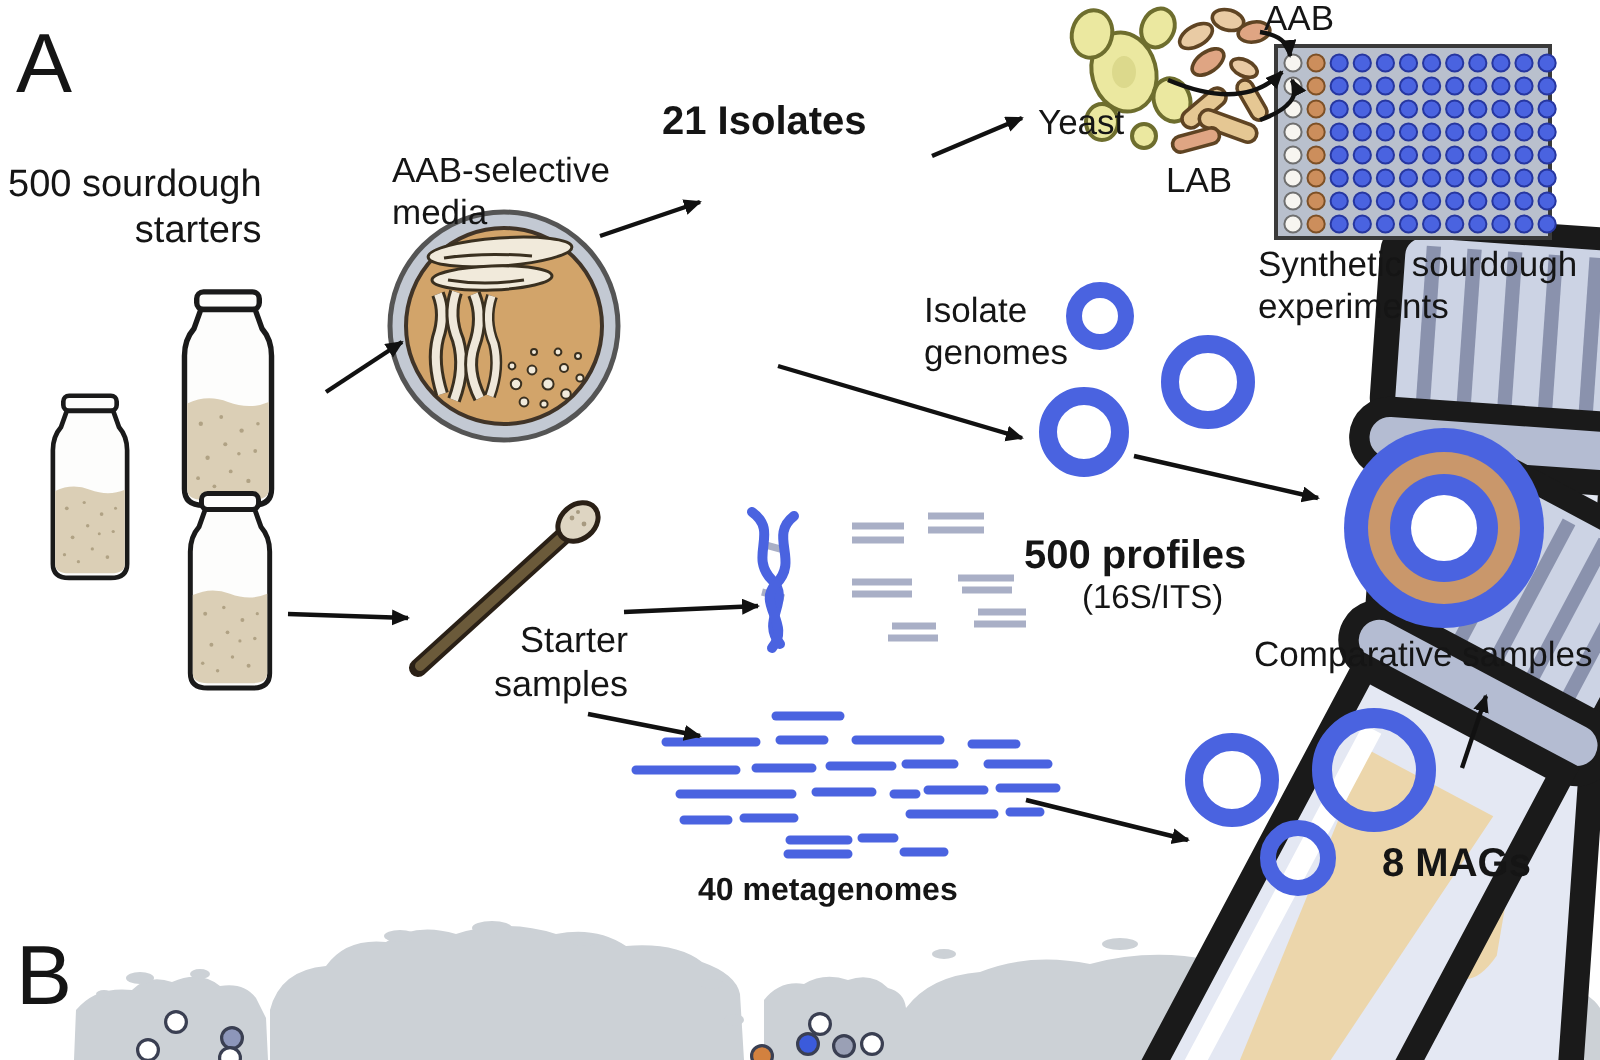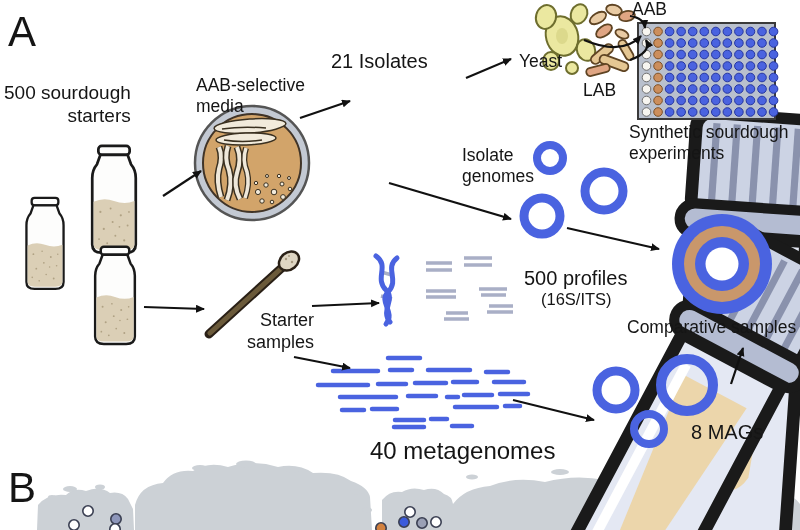--- a/index.html
+++ b/index.html
@@ -1,19 +1,19 @@
 <!DOCTYPE html>
 <html><head>
 <meta charset="utf-8">
 <style>
   html,body{margin:0;padding:0;background:#fff;}
   .canvas{position:relative;width:800px;height:530px;background:#ffffff;overflow:hidden;
           font-family:"Liberation Sans", sans-serif;color:#111;}
   .label{position:absolute;white-space:pre-line;line-height:1.22;color:#151515;}
-  .b{font-weight:normal;}
+  .b{font-weight:bold;}
   .panel-letter{font-size:42px;font-weight:400;}
   svg{position:absolute;left:0;top:0;}
 </style>
 </head>
 <body>
 
 <div class="canvas">
 
   <svg width="800" height="530" viewBox="0 0 800 530">
     <defs>
@@ -333,21 +333,21 @@
   <div class="label" style="left:196px;top:75px;font-size:17.5px;">AAB-selective
 media</div>
   <div class="label b" style="left:331px;top:49px;font-size:20px;">21 Isolates</div>
   <div class="label" style="left:519px;top:51px;font-size:17.5px;text-align:center;">Yeast</div>
   <div class="label" style="left:632px;top:-1px;font-size:17.5px;text-align:right;">AAB</div>
   <div class="label" style="left:583px;top:80px;font-size:17.5px;">LAB</div>
   <div class="label" style="left:462px;top:145px;font-size:17.5px;">Isolate
 genomes</div>
   <div class="label" style="left:629px;top:122px;font-size:17.5px;">Synthetic sourdough
 experiments</div>
-  <div class="label b" style="left:524px;top:266px;font-size:20px;">500 profiles</div>
+  <div class="label b" style="left:512px;top:266px;font-size:20px;">500 profiles</div>
   <div class="label" style="left:523px;top:289px;font-size:16.5px;margin-left:18px;">(16S/ITS)</div>
   <div class="label" style="left:247px;top:310px;font-size:18px;text-align:right;">Starter
 samples</div>
-  <div class="label b" style="left:370px;top:436px;font-size:24px;text-align:right;">40 metagenomes</div>
+  <div class="label b" style="left:349px;top:436px;font-size:16px;text-align:right;">40 metagenomes</div>
   <div class="label b" style="left:691px;top:420px;font-size:20px;">8 MAGs</div>
   <div class="label" style="left:627px;top:317px;font-size:17.5px;">Comparative samples</div>
   <div class="label panel-letter" style="left:8px;top:462px;">B</div>
 </div>
 
 </body></html>

